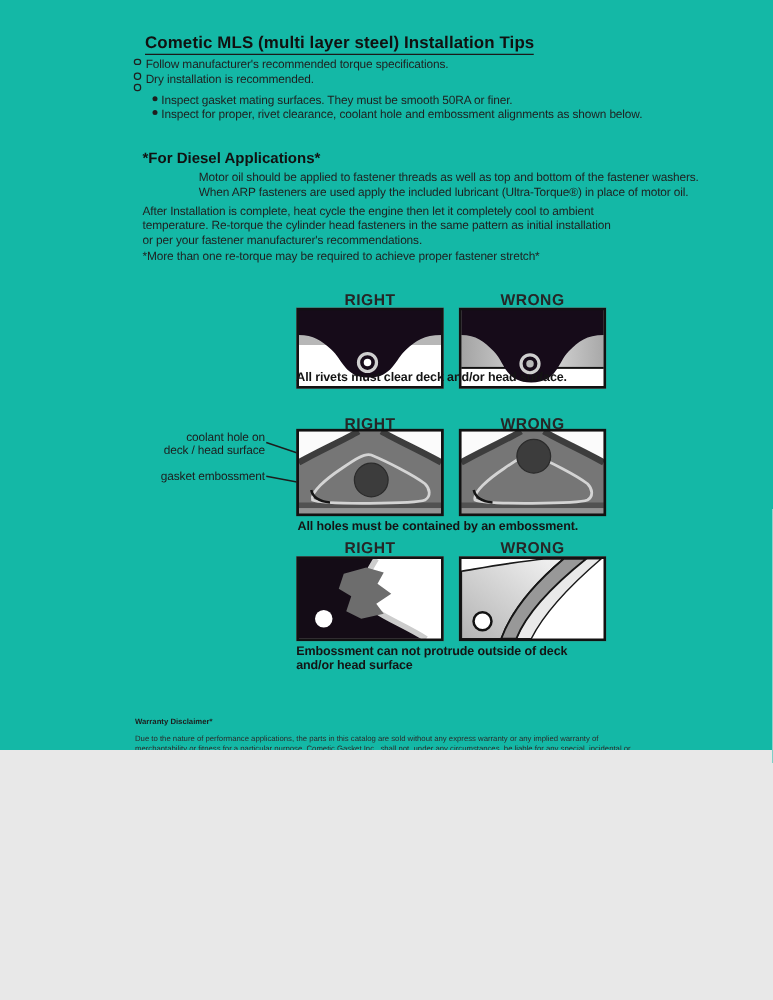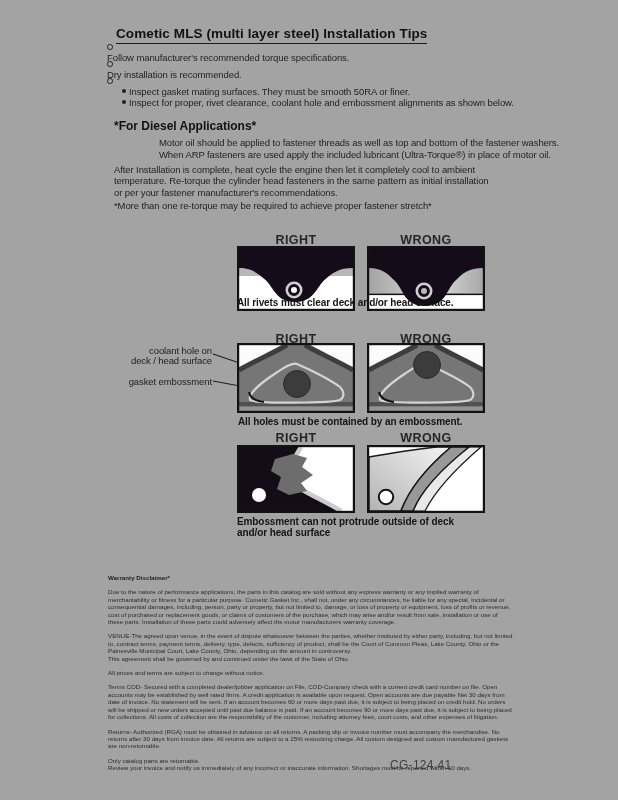--- a/index.html
+++ b/index.html
@@ -1,33 +1,33 @@
 <!DOCTYPE html>
 <html><head>
 <meta charset="utf-8">
 <style>
   html,body{margin:0;padding:0;background:#e8e8e8;}
   .page{
     position:relative;
-    width:618px;height:800px;
-    background:#a3a3a3;
+    width:618px;height:600px;
+    background:#14b8a6;
     font-family:"Liberation Sans","DejaVu Sans",sans-serif;
     color:#1f1f1f;
     overflow:hidden;
   }
   .abs{position:absolute;}
   .title{
     left:116px;top:26px;
     font-size:13.5px;font-weight:700;color:#111;
     border-bottom:1.6px solid #1a1a1a;
     padding-bottom:2px;letter-spacing:.1px;
     white-space:nowrap;
   }
   .bullets{left:107px;top:46px;font-size:9.5px;line-height:11.6px;letter-spacing:-.1px;white-space:nowrap;}
-  .b-row{display:flex;align-items:baseline;flex-direction:column;}
+  .b-row{display:flex;align-items:baseline;}
   .b-mark{width:3.5px;height:3.5px;border:1px solid #1f1f1f;border-radius:50%;margin-right:4px;flex:0 0 auto;position:relative;top:-2px;}
   .sb-row{display:flex;align-items:baseline;margin-left:15px;}
   .sb-mark{width:4px;height:4px;background:#1f1f1f;border-radius:50%;margin-right:3px;flex:0 0 auto;position:relative;top:-2px;}
   .diesel-h{left:114px;top:119px;font-size:12px;font-weight:700;color:#111;white-space:nowrap;}
   .para{left:114px;font-size:9.5px;line-height:11.6px;letter-spacing:-.1px;white-space:pre-line;width:460px;}
   .p1{top:137px;margin-left:45px;}
   .p2{top:163.5px;}
   .foot{top:200px;white-space:nowrap;}
   .dlab{font-size:12.5px;font-weight:700;color:#262626;letter-spacing:.4px;text-align:center;width:118px;white-space:nowrap;}
   .dbox{width:118px;border:0;display:block;}

